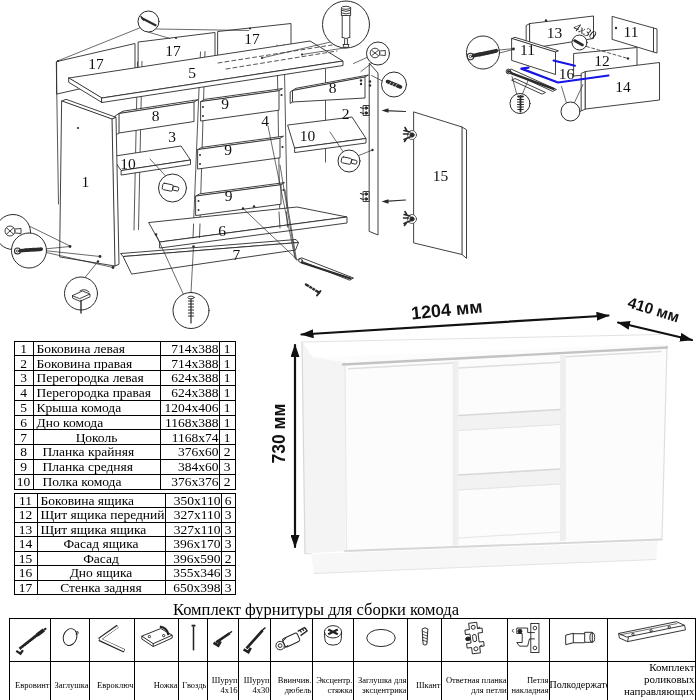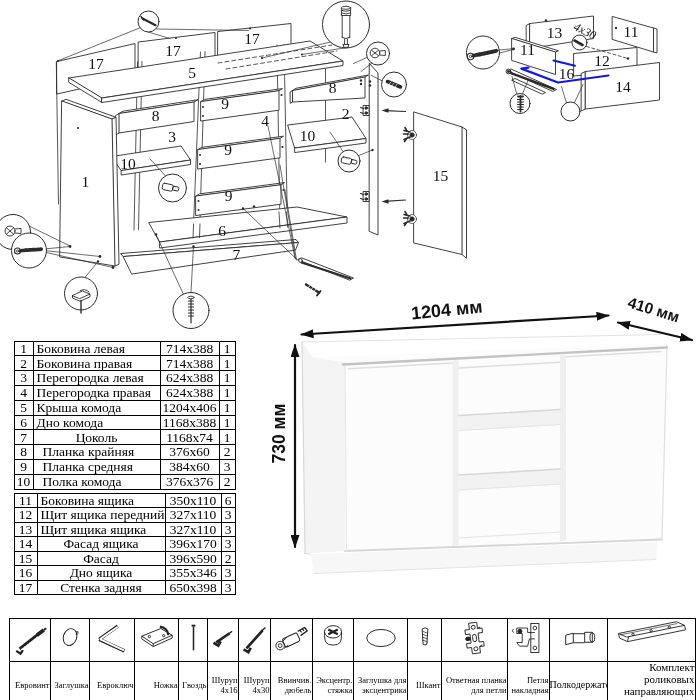--- a/index.html
+++ b/index.html
@@ -4,21 +4,21 @@
 html,body{margin:0;padding:0;background:#fff}
 #page{position:relative;width:700px;height:700px;overflow:hidden;font-family:"Liberation Serif",serif;background:#fff}
 #art{position:absolute;left:0;top:0}
 table{border-collapse:collapse;position:absolute;table-layout:fixed}
 .pt{border:1.6px solid #000}
 .pt td{border:1px solid #000;font-size:13.5px;line-height:1;padding:0;white-space:nowrap;overflow:hidden;font-family:"Liberation Serif",serif}
 .pt .n{text-align:center}
 .pt .nm{padding-left:3px;text-align:left}
 .pt .ind{padding-left:9px}
 .pt .ctr{text-align:center;padding-left:0}
-.pt .sz{text-align:center}
+.pt .sz{text-align:right}
 .pt .q{text-align:center}
 #hw{border:1.6px solid #000}
 #hw td{border:1px solid #000;padding:0;overflow:hidden;text-align:right;vertical-align:middle;font-family:"Liberation Serif",serif}
 #hw .lab td{font-size:8.5px;line-height:1.08;height:18px}
 #hw .qty td{font-size:13.5px;height:13px}
 #hw .lab td.s8{font-size:11px}
 #hw .lab td.nw{font-size:10px;white-space:nowrap}
 #hw .ic td{height:38px}
 #title{position:absolute;left:0;top:600px;width:632px;text-align:center;font-size:16.5px;font-family:"Liberation Serif",serif;color:#000}
 .dim{position:absolute;font-family:"Liberation Sans",sans-serif;font-weight:bold;color:#111;white-space:nowrap}
@@ -427,20 +427,21 @@
           <td class="q">3</td>
         </tr>
 <tr style="height:14.4px">
           <td class="n">17</td>
           <td class="nm ctr">Стенка задняя</td>
           <td class="sz">650x398</td>
           <td class="q">3</td>
         </tr>
 </tbody>
     </table>
+<div id="title">Комплект фурнитуры для сборки комода</div>
 <table id="hw" style="left:8.5px;top:617.9px;width:686px">
 <colgroup>
         <col style="width:41px">
         <col style="width:39px">
         <col style="width:45px">
         <col style="width:44px">
         <col style="width:29px">
         <col style="width:31px">
         <col style="width:32px">
         <col style="width:42px">

